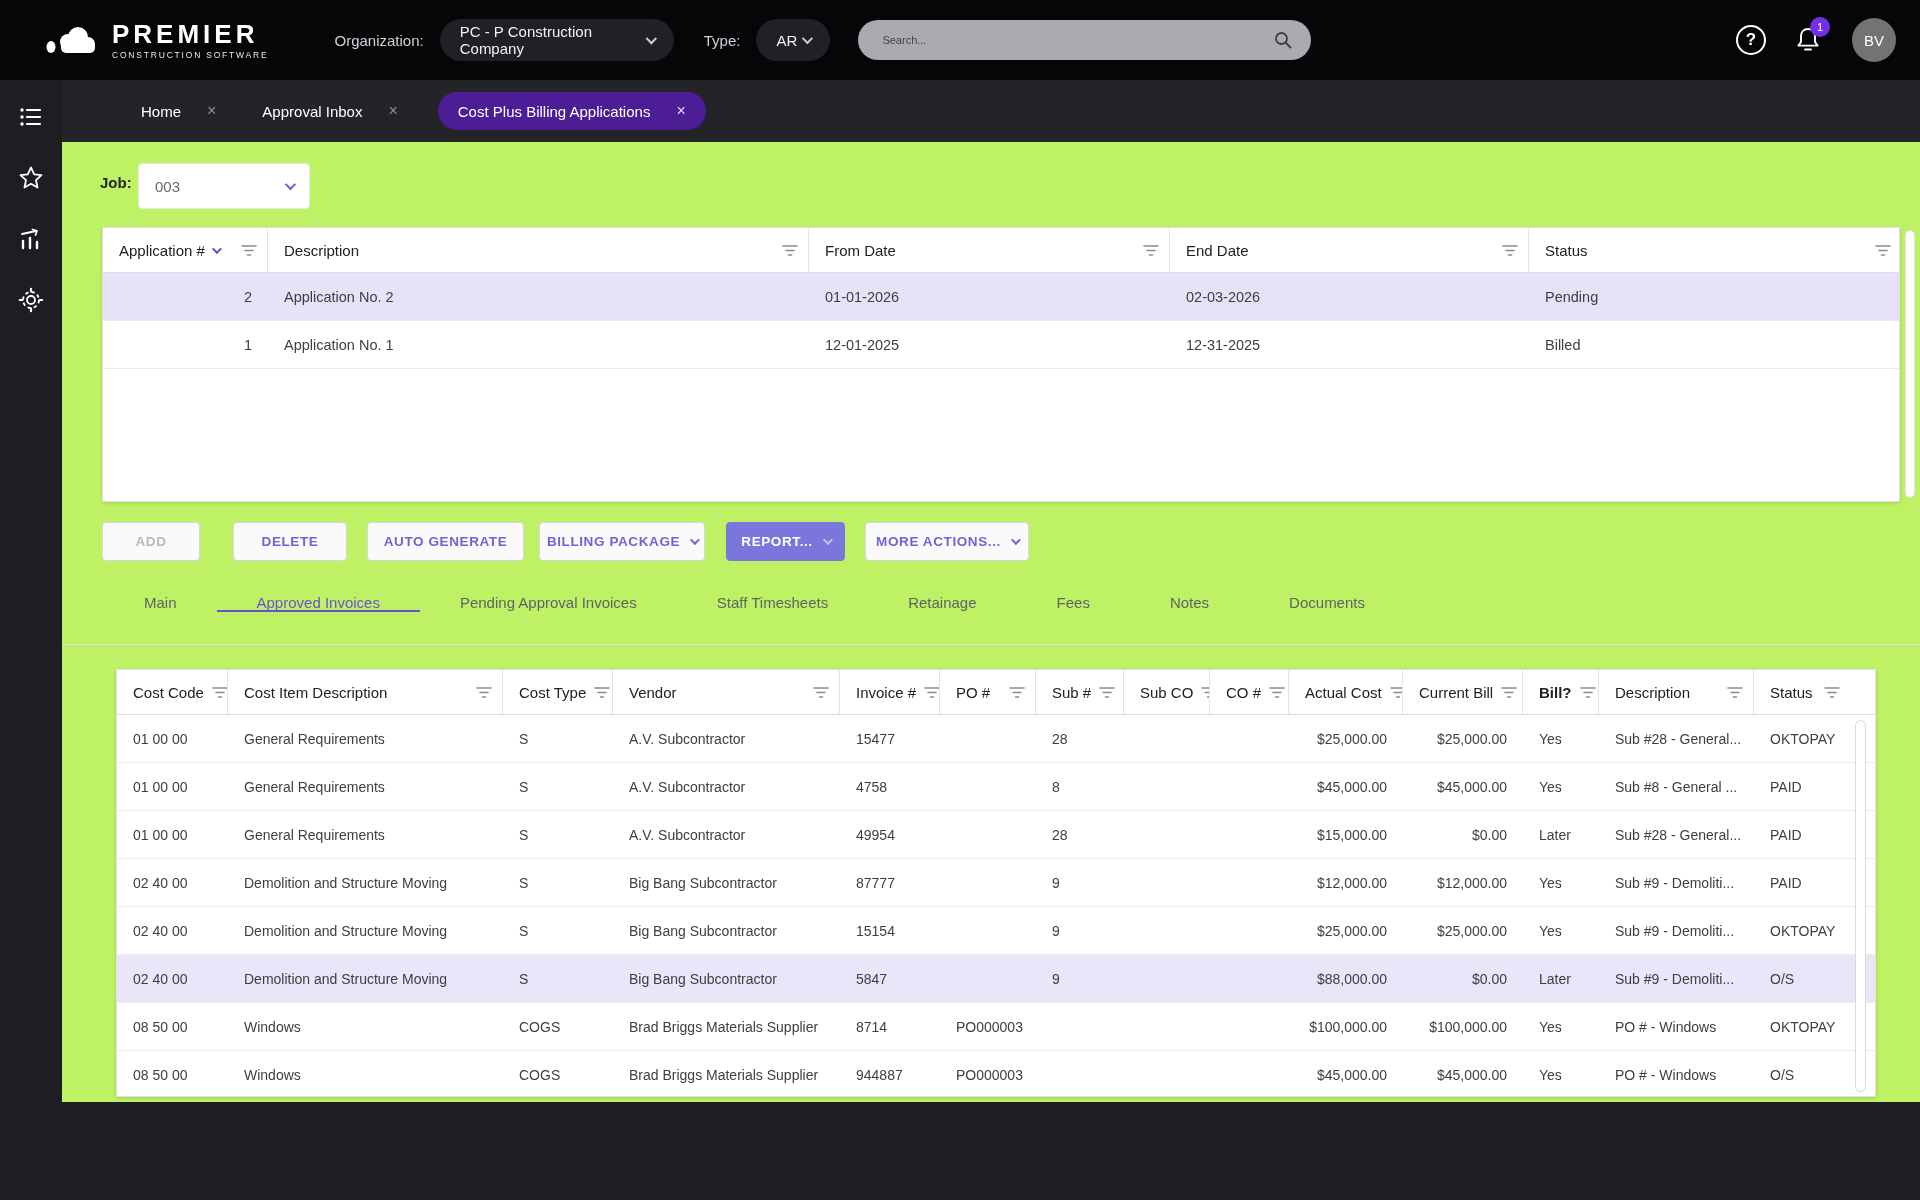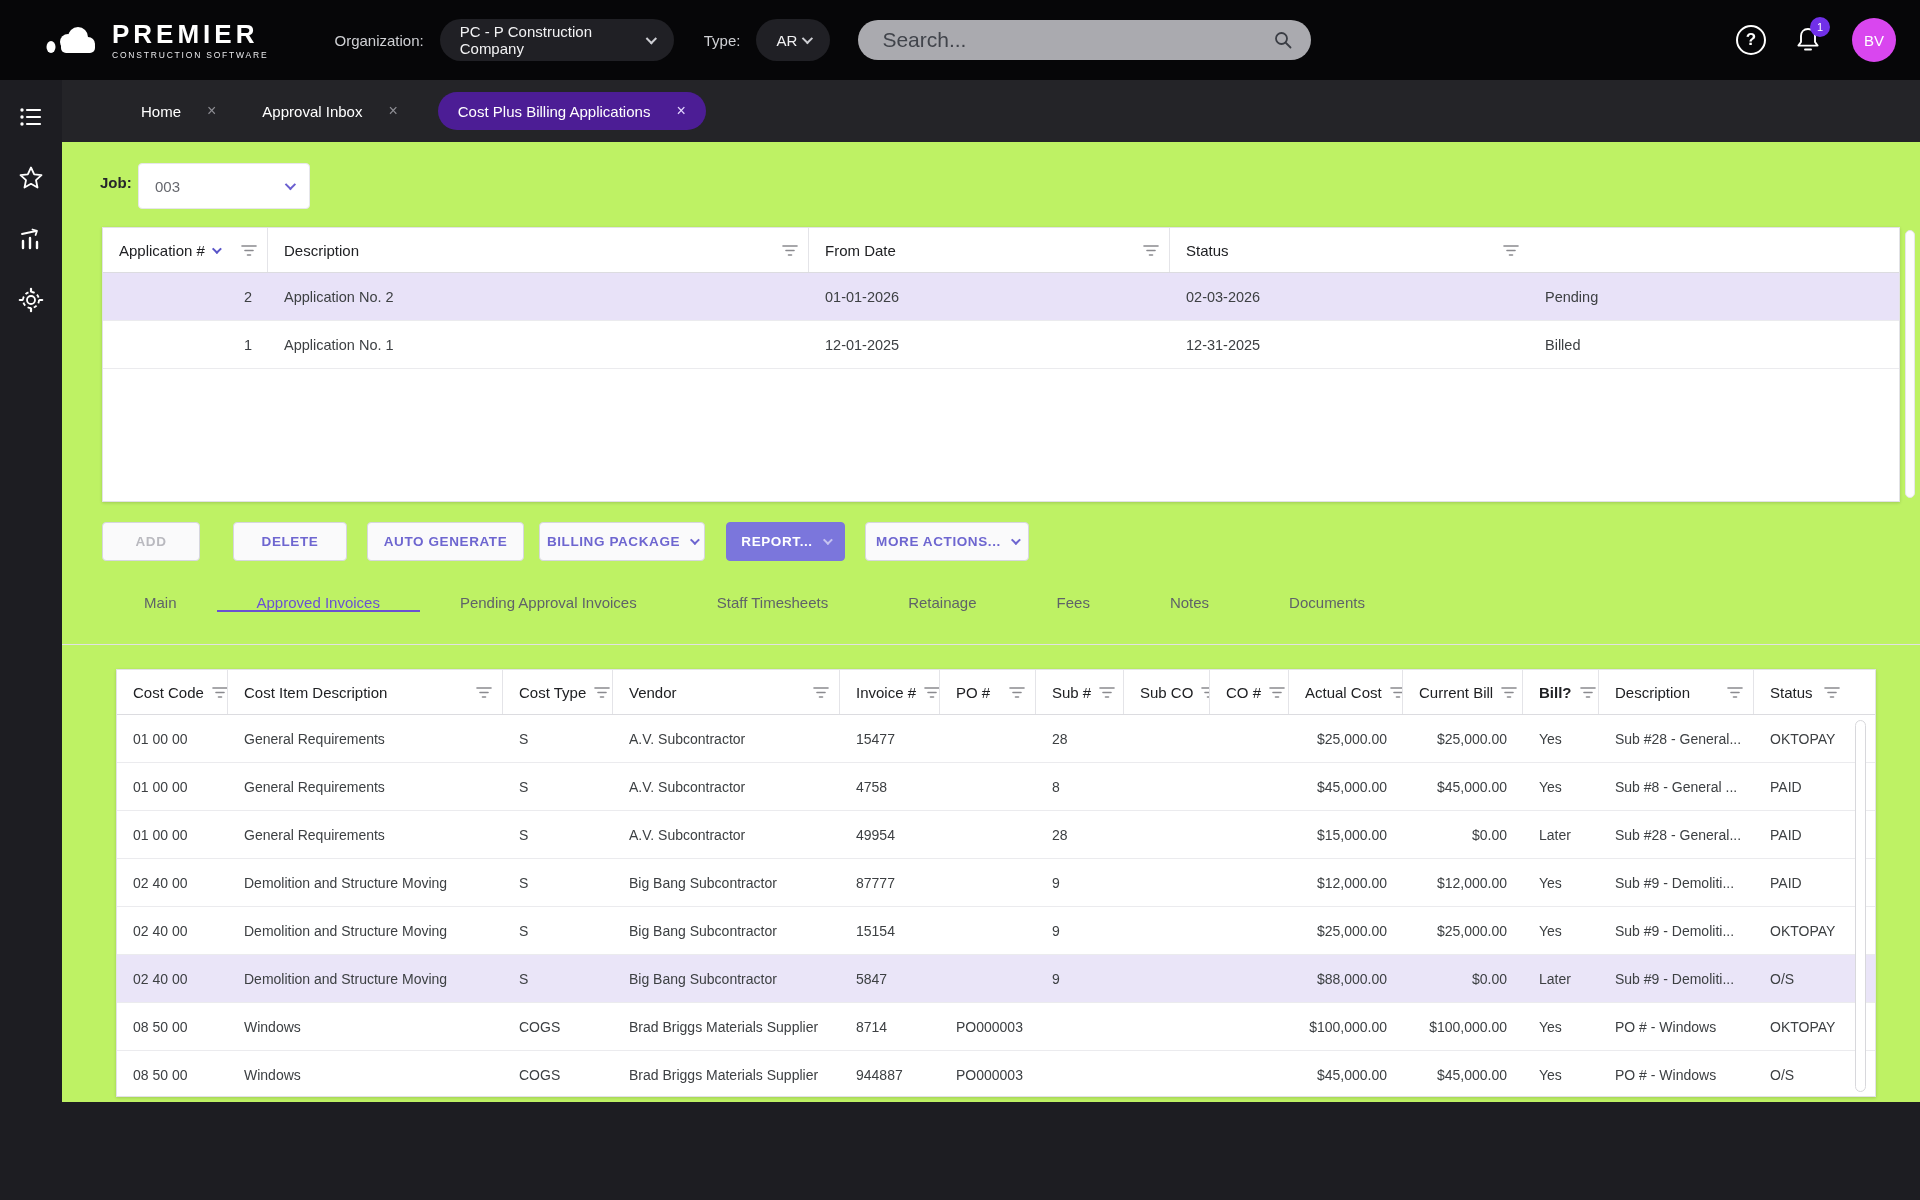--- a/index.html
+++ b/index.html
@@ -14,27 +14,27 @@
   .brand-name { font-size:26px; font-weight:600; letter-spacing:4px; line-height:26px; }
   .brand-tag { font-size:8.5px; letter-spacing:1.8px; color:#e9e9ec; margin-top:3px; }
   .tb-label { color:#cfd0d4; font-size:15px; }
   .org-label { margin-left:66px; }
   .pill { background:#202025; border-radius:21px; height:42px; display:flex; align-items:center; color:#f2f2f4; font-size:15px; padding:0 20px; cursor:pointer; }
   .org-pill { margin-left:16px; width:234px; justify-content:flex-end; }
   .type-label { margin-left:30px; }
   .type-pill { margin-left:16px; width:74px; justify-content:space-between; }
   .chev { width:8px; height:8px; border-right:2px solid #cdced3; border-bottom:2px solid #cdced3; transform:rotate(45deg) translateY(-2px); display:inline-block; }
   .search { margin-left:28px; width:453px; height:40px; border-radius:20px; background:#aaaaaf; display:flex; align-items:center; padding:0 18px 0 24px; }
-  .search input { flex:1; border:none; outline:none; background:transparent; font-size:21px; color:#2f3237; font-family:inherit; }
+  .search input { flex:1; border:none; outline:none; background:transparent; font-size:11px; color:#2f3237; font-family:inherit; }
   .search input::placeholder { color:#41444b; opacity:1; }
   .tb-right { position:absolute; right:24px; top:0; height:80px; display:flex; align-items:center; gap:26px; }
   .help-circle { width:30px; height:30px; border:2px solid #fff; border-radius:50%; color:#fff; font-size:17px; font-weight:600; display:flex; align-items:center; justify-content:center; cursor:pointer; }
   .bell-wrap { position:relative; width:34px; height:34px; cursor:pointer; }
   .badge { position:absolute; right:-4px; top:-6px; min-width:20px; height:20px; border-radius:10px; background:#7130e8; color:#fff; font-size:11px; display:flex; align-items:center; justify-content:center; }
-  .avatar { width:44px; height:44px; border-radius:50%; background:#d946ef; color:#fff; font-size:15px; display:flex; align-items:center; justify-content:center; cursor:pointer;text-align:right; }
+  .avatar { width:44px; height:44px; border-radius:50%; background:#737373; color:#fff; font-size:15px; display:flex; align-items:center; justify-content:center; cursor:pointer;text-align:right; }
 
   
   .sidebar { position:absolute; left:0; top:80px; width:62px; height:1120px; background:#1d1d22; display:flex; flex-direction:column; align-items:center; padding-top:24px; gap:35px; }
   .side-icon { width:26px; height:26px; cursor:pointer; }
 
   
   .tabstrip { position:absolute; left:62px; top:80px; width:1858px; height:62px; background:#242428; display:flex; align-items:center; padding-left:73px; gap:34px; }
   .nav-tab { display:flex; align-items:center; gap:26px; height:38px; padding:0 6px; cursor:pointer; }
   .nav-tab .lbl { color:#fff; font-size:15px; white-space:nowrap; }
   .nav-tab .x { color:#8e8e94; font-size:16px; cursor:pointer; }
@@ -238,20 +238,32 @@
             <svg class="filter-ic" width="16" height="13" viewBox="0 0 16 13">
               <g stroke="#8a8a8f" stroke-width="1.6" stroke-linecap="round">
                 <line x1="1" y1="2" x2="15" y2="2"></line>
                 <line x1="4" y1="6.5" x2="12" y2="6.5"></line>
                 <line x1="6.5" y1="11" x2="9.5" y2="11"></line>
               </g>
             </svg>
           </div>
           <div class="g-hcell">
             <span class="hlab">
+              <span>End Date</span>
+            </span>
+            <svg class="filter-ic" width="16" height="13" viewBox="0 0 16 13">
+              <g stroke="#8a8a8f" stroke-width="1.6" stroke-linecap="round">
+                <line x1="1" y1="2" x2="15" y2="2"></line>
+                <line x1="4" y1="6.5" x2="12" y2="6.5"></line>
+                <line x1="6.5" y1="11" x2="9.5" y2="11"></line>
+              </g>
+            </svg>
+          </div>
+          <div class="g-hcell">
+            <span class="hlab">
               <span>Status</span>
             </span>
             <svg class="filter-ic" width="16" height="13" viewBox="0 0 16 13">
               <g stroke="#8a8a8f" stroke-width="1.6" stroke-linecap="round">
                 <line x1="1" y1="2" x2="15" y2="2"></line>
                 <line x1="4" y1="6.5" x2="12" y2="6.5"></line>
                 <line x1="6.5" y1="11" x2="9.5" y2="11"></line>
               </g>
             </svg>
           </div>

